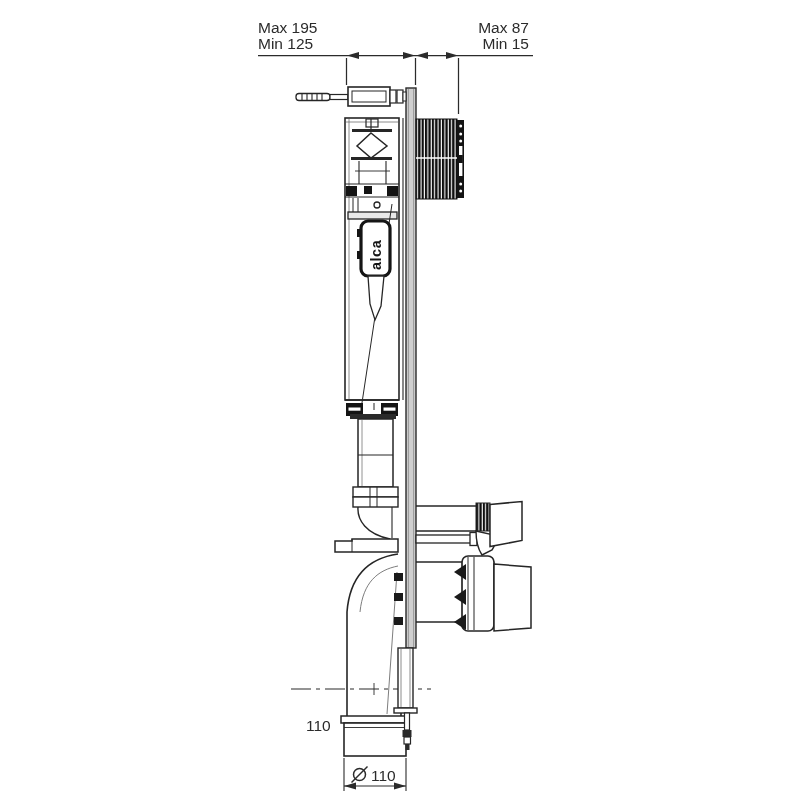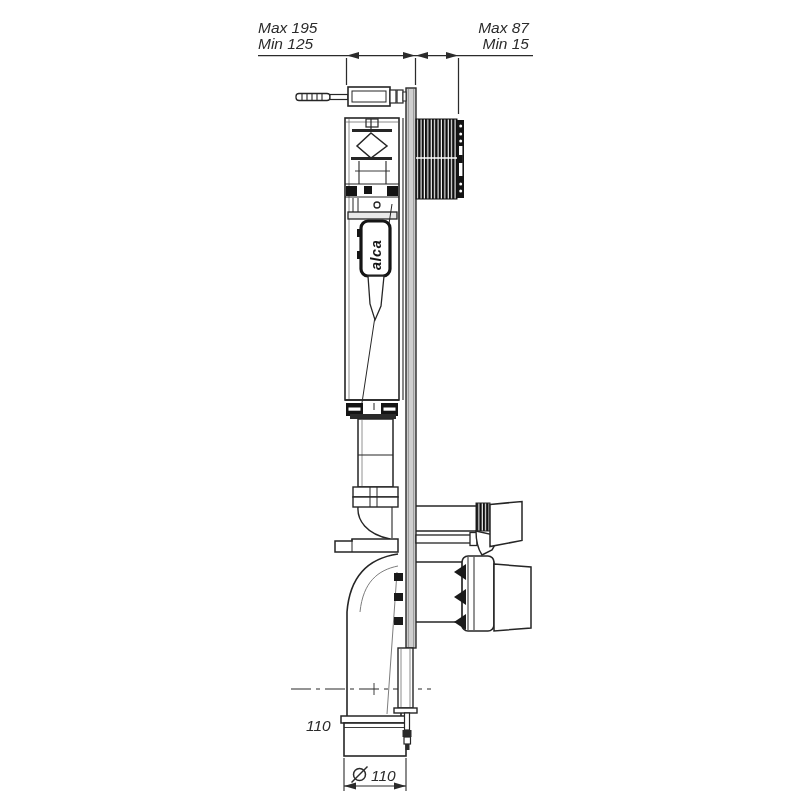--- a/index.html
+++ b/index.html
@@ -2,21 +2,20 @@
 <html><head>
 <meta charset="utf-8">
 <style>
   html,body{margin:0;padding:0;background:#ffffff;}
   .stage{
     position:relative;
     width:800px;height:798px;
     background:#ffffff;
     font-family:"Liberation Sans", sans-serif;
     overflow:hidden;
-    font-style:italic;
   }
   svg{display:block;}
   text{
     font-family:"Liberation Sans","DejaVu Sans",sans-serif;
     fill:#2b2b2b;
   }
   .dimlabel{font-size:15.5px;}
   .logotext{font-size:14.5px;font-weight:bold;letter-spacing:0.5px;fill:#141414;}
 </style>
 </head>

